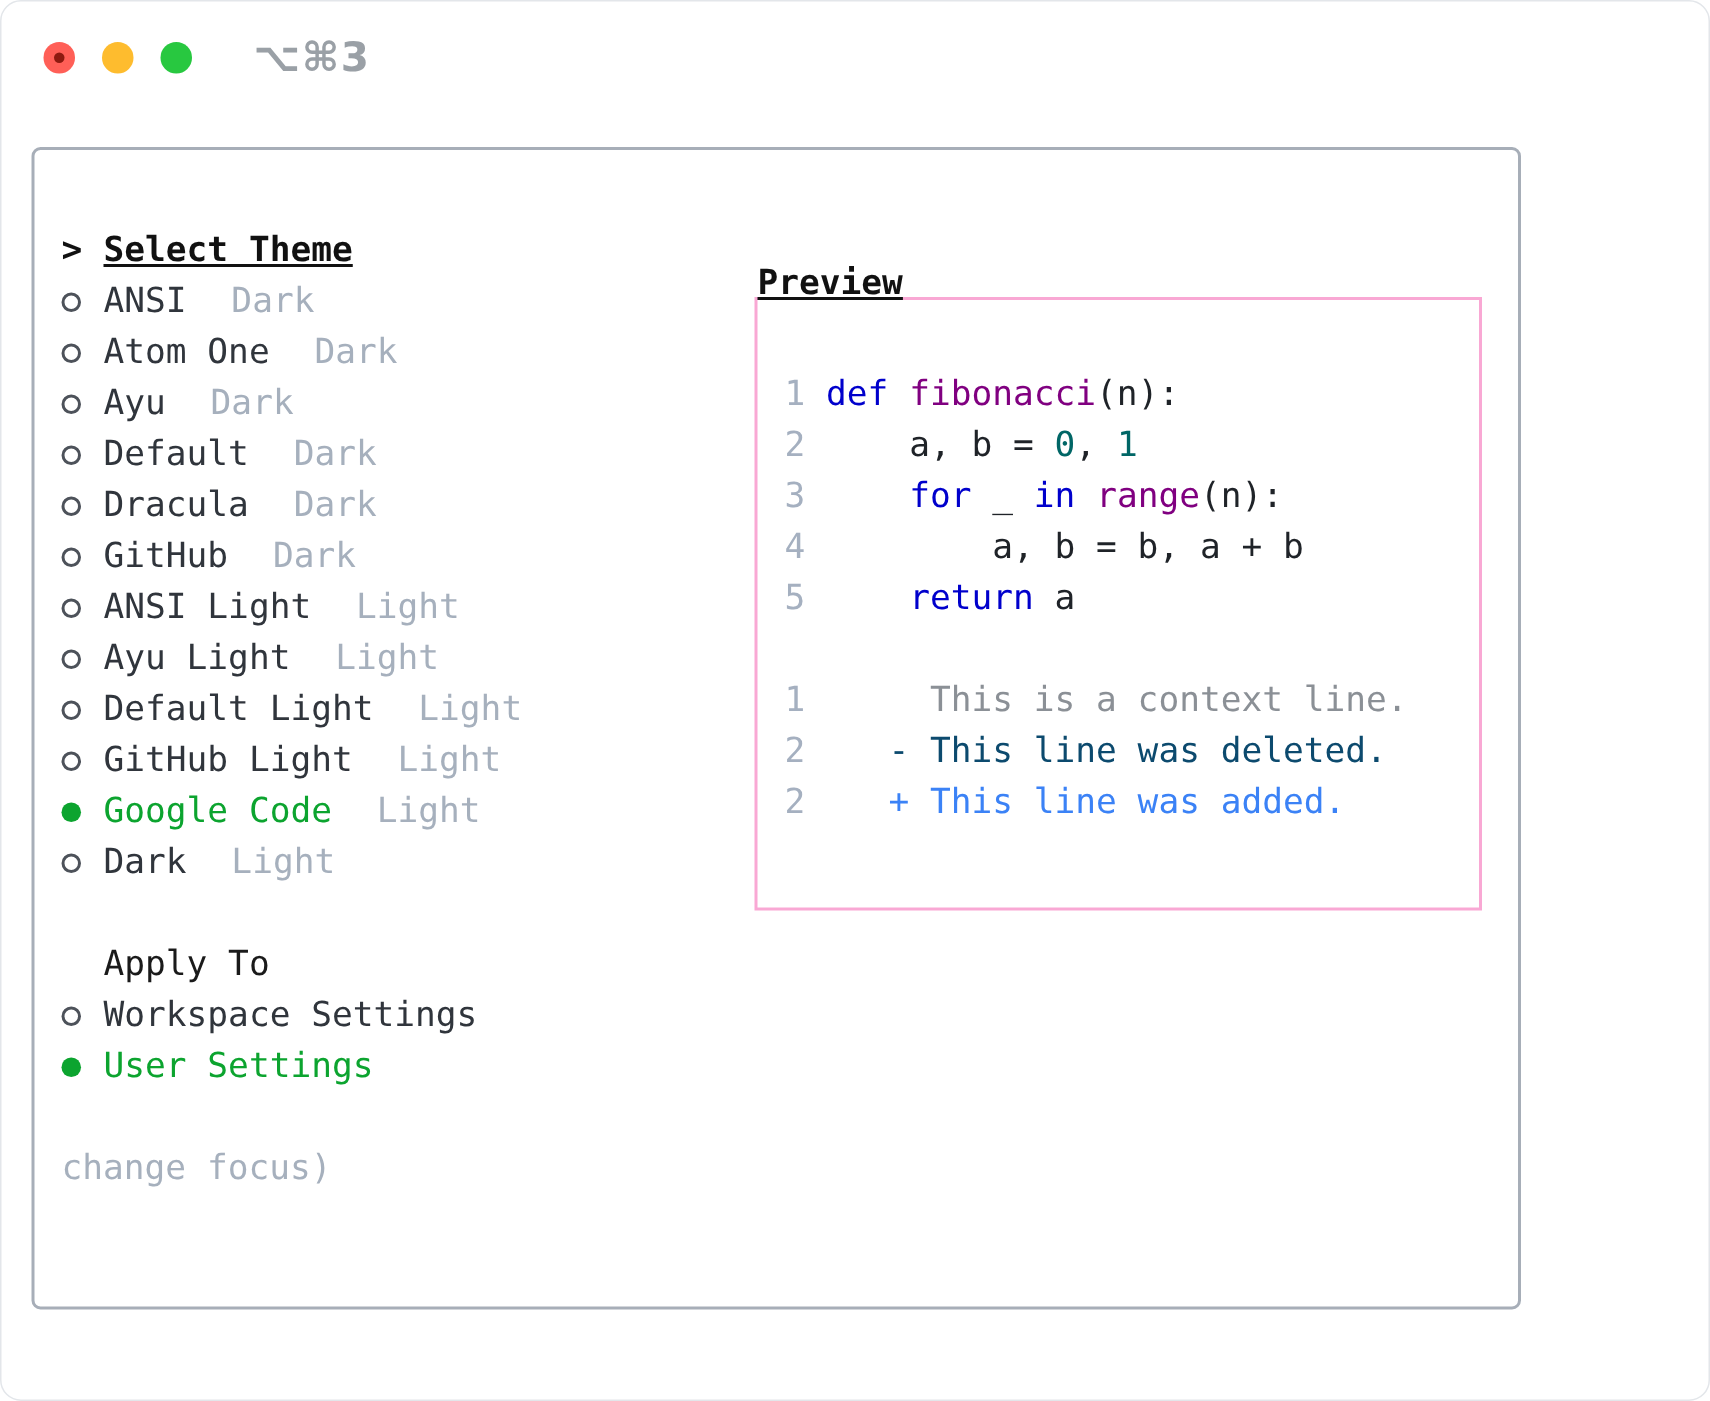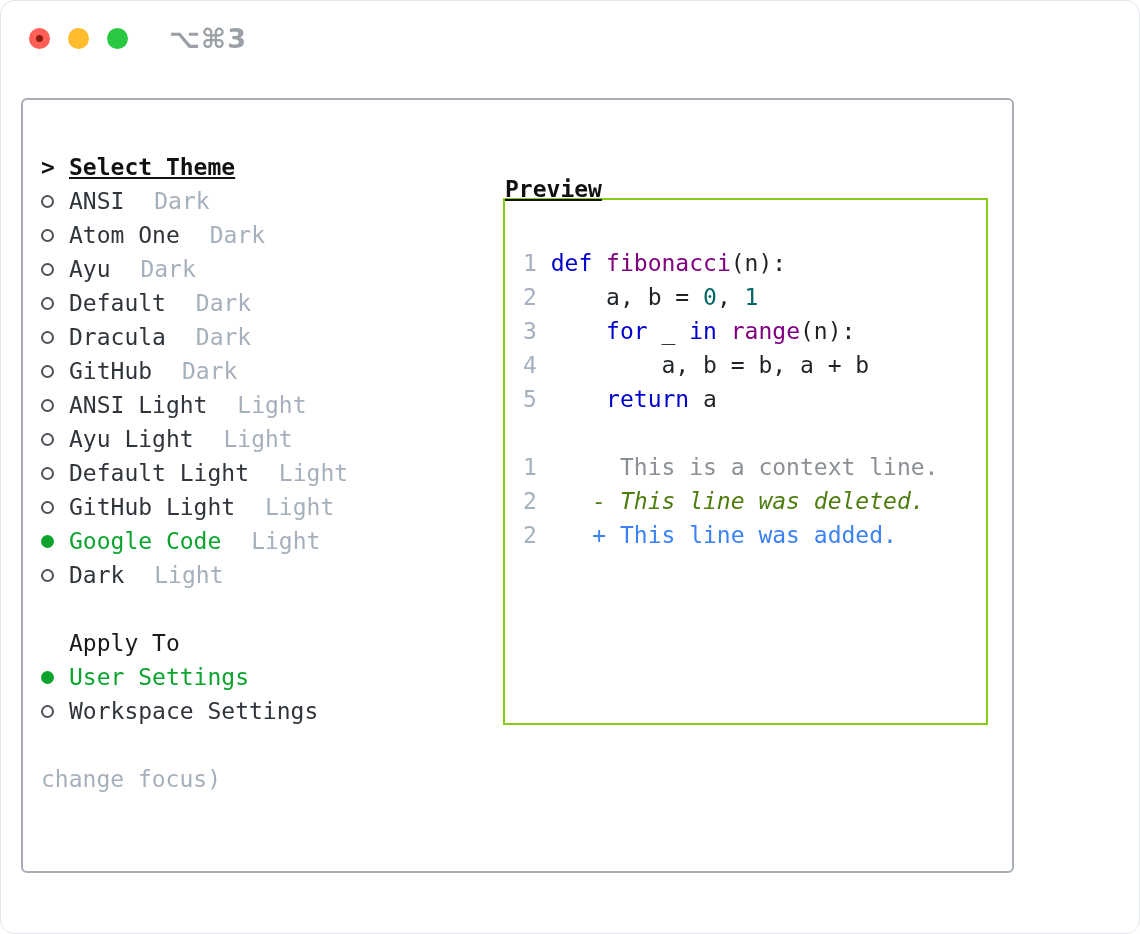--- a/index.html
+++ b/index.html
@@ -35,31 +35,31 @@
   .apply-label{color:#1a1a1a;text-align:right;}
   .radio{width:13px;height:13px;border:2px solid #4d525a;border-radius:50%;box-sizing:border-box;display:inline-block;}
   .radio.sel{border:none;background:#0ca42f;}
   .theme-name{color:#30353c;}
   .theme-name.sel{color:#0ca42f;}
   .theme-variant{color:#a6b0bd;margin-left:16px;}
   .hint-line{height:34px;line-height:34px;font-size:23px;color:#a6b0bd;white-space:pre;}
   
   .preview-label{font-weight:bold;color:#111;margin-left:2px;margin-top:44px;}
   .preview-box{
-    margin-top:14px;width:485px;height:527px;border:2px solid #84cc16;
+    margin-top:14px;width:485px;height:409px;border:2px solid #f9a8d4;
     box-sizing:border-box;padding:46px 10px 0 18px;overflow:hidden;background:#fff;
   }
   .pline{height:34px;line-height:34px;font-size:23px;white-space:pre;}
   .lnum{color:#a5b0c0;}
   .tk-kw{color:#0000cc;}
   .tk-fn{color:#800080;}
   .tk-lit{color:#006666;}
   .tk-pln{color:#1f2328;}
   .diff-context{color:#8b9096;}
-  .diff-deleted{color:#4d7c0f;font-style:italic;}
+  .diff-deleted{color:#0c4a6e;}
   .diff-added{color:#3b82f6;}
 </style>
 </head>
 <body>
 
 <div class="stage">
 
   <div class="titlebar">
     <span class="tl tl-red">
         <span class="tl-dot"></span>
@@ -93,22 +93,22 @@
         </div>
 
       <div class="spacer"></div>
 
       <div class="row">
         <span class="marker"></span>
         <span class="apply-label">Apply To</span>
       </div>
 
       <div id="apply-list">
+          <div class="row"><span class="marker"><span class="radio"></span></span><span class="theme-name">Workspace Settings</span></div>
           <div class="row"><span class="marker"><span class="radio sel"></span></span><span class="theme-name sel">User Settings</span></div>
-          <div class="row"><span class="marker"><span class="radio"></span></span><span class="theme-name">Workspace Settings</span></div>
         </div>
 
       <div class="spacer"></div>
 
       <div id="hint">
           <div class="hint-line">change focus)</div>
         </div>
     </div>
 
     <div class="right-pane">

